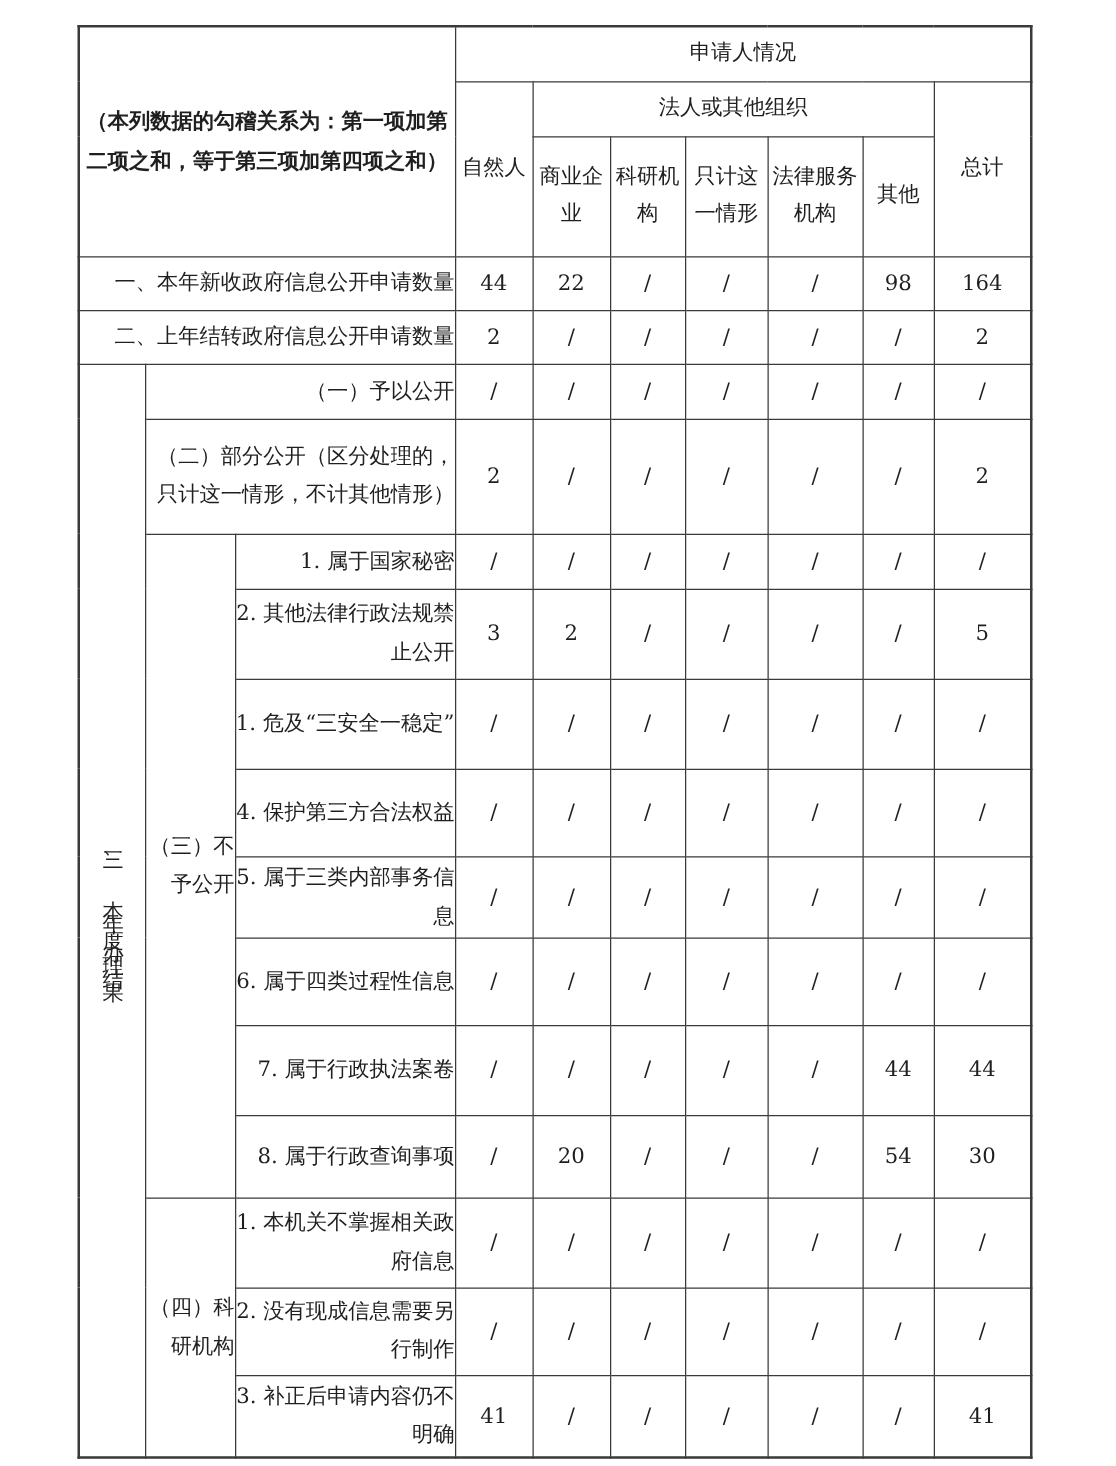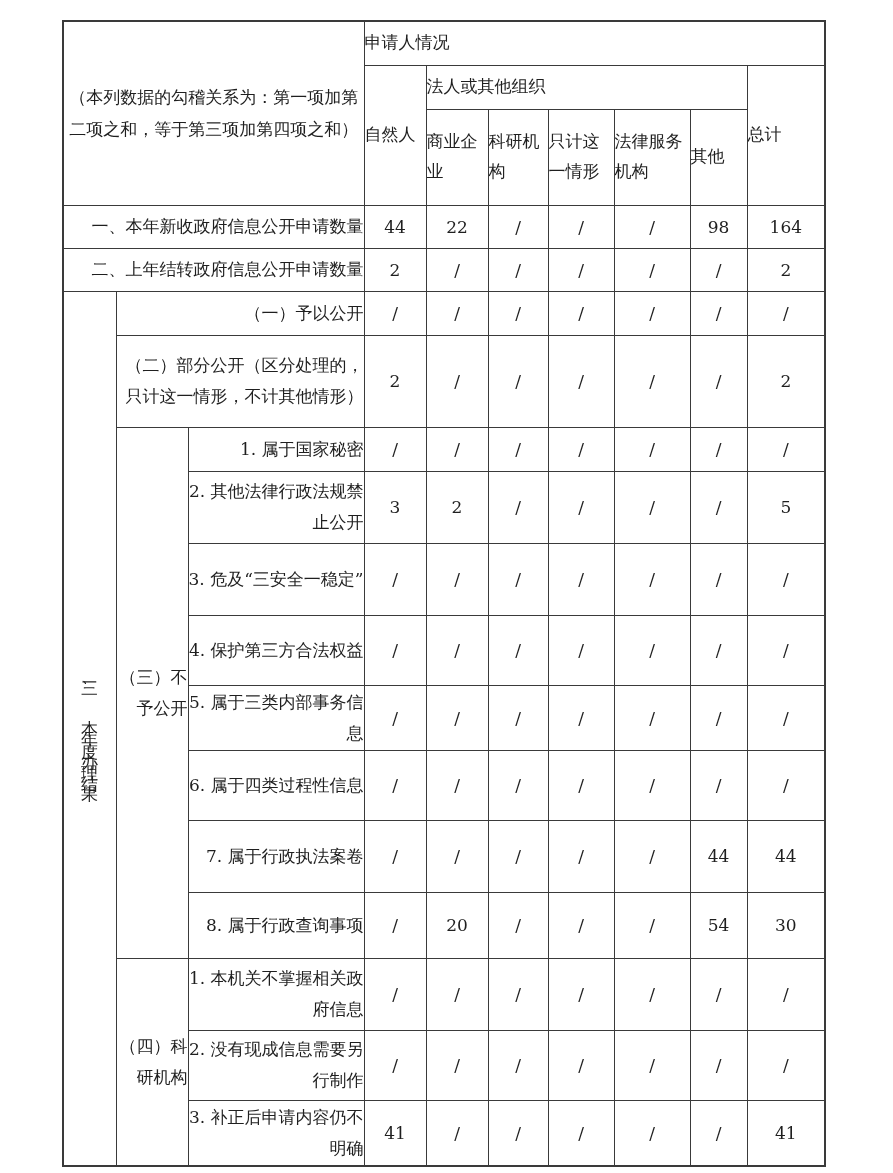--- a/index.html
+++ b/index.html
@@ -29,28 +29,30 @@
   }
   table.grid td {
     border: 1px solid #3a3a3a;
     font-size: 17px;
     padding: 0;
     vertical-align: middle;
     overflow: hidden;
   }
   
   td.ch {
+    text-align: center;
     line-height: 1.75;
     padding: 2px 4px;
   }
   
   td.corner {
     text-align: center;
     line-height: 1.9;
     padding: 2px 10px;
+    font-weight: bold;
   }
   
   td.rl {
     text-align: right;
     line-height: 1.8;
     padding: 6px 8px;
   }
   
   td.gl {
     text-align: right;
@@ -175,21 +177,21 @@
           <td class="rl">2. 其他法律行政法规禁止公开</td>
           <td class="v">3</td>
           <td class="v">2</td>
           <td class="v">/</td>
           <td class="v">/</td>
           <td class="v">/</td>
           <td class="v">/</td>
           <td class="v">5</td>
         </tr>
         <tr style="height:72px">
-          <td class="rl">3. 危及“三安全一稳定”</td>
+          <td class="rl">1. 危及“三安全一稳定”</td>
           <td class="v">/</td>
           <td class="v">/</td>
           <td class="v">/</td>
           <td class="v">/</td>
           <td class="v">/</td>
           <td class="v">/</td>
           <td class="v">/</td>
         </tr>
         <tr style="height:70px">
           <td class="rl">4. 保护第三方合法权益</td>

